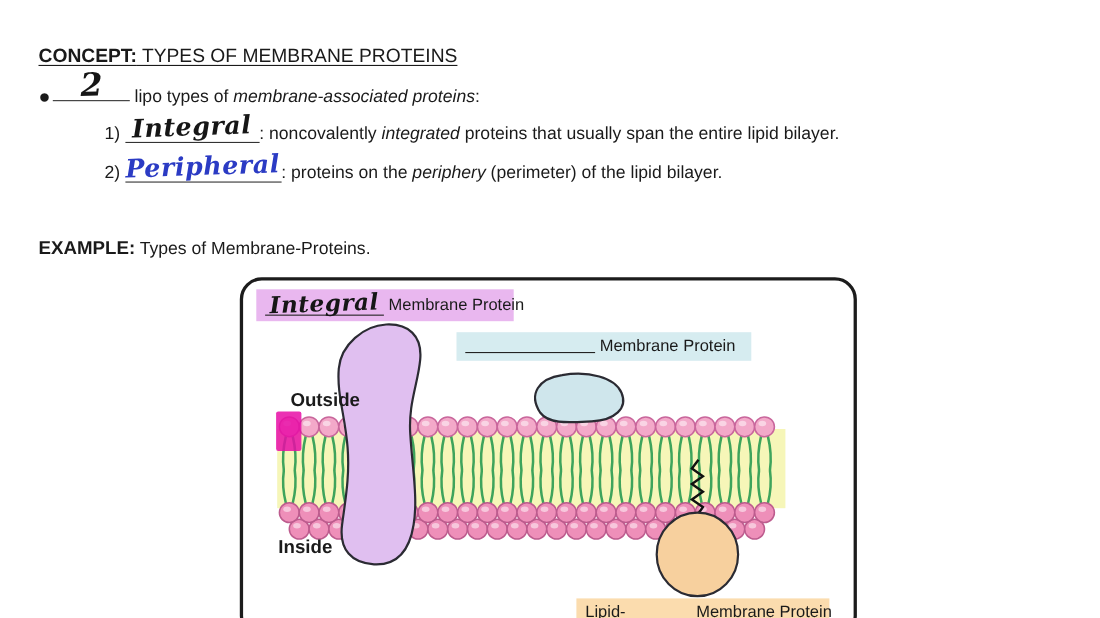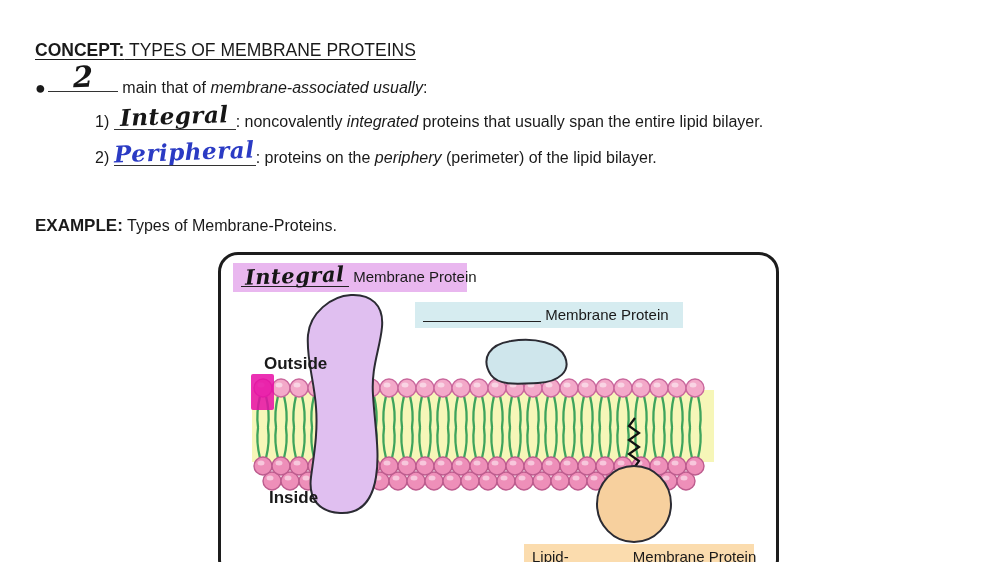--- a/index.html
+++ b/index.html
@@ -40,33 +40,33 @@
 
   .dlabel{position:absolute;font-size:15px;white-space:nowrap;padding:4px 8px 5px 8px;box-sizing:border-box;}
   .lab-integral{left:12px;top:8px;width:234px;background:var(--c-label-integral-bg);}
   .lab-peripheral{left:194px;top:47px;width:268px;background:var(--c-label-peripheral-bg);}
   .lab-lipid{left:303px;top:289px;width:230px;background:var(--c-label-lipid-bg);}
   .dlabel .blank{display:inline-block;border-bottom:1.6px solid #222;height:14px;vertical-align:-2px;}
   .bl118{width:118px;} .bl60{width:60px;}
   .lab-integral .hw-word{font-size:21px;top:-2px;}
   .side-label{position:absolute;font-weight:bold;font-size:17px;}
   .lab-outside{left:43px;top:99px;}
-  .lab-inside{left:48px;top:233px;}
+  .lab-inside{left:32px;top:233px;}
 </style>
 </head>
 <body>
 
 <div class="page">
 
   <div class="abs title">
     <span class="b">CONCEPT:</span><span> TYPES OF MEMBRANE PROTEINS</span>
   </div>
 
   <div class="abs line bullet-line">
-    <span class="bullet-dot">●</span><span class="fill w70"><span class="hw hw-num">2</span></span><span> main that of </span><span class="it">membrane-associated usually</span><span>:</span>
+    <span class="bullet-dot">●</span><span class="fill w70"><span class="hw hw-num">2</span></span><span> lipo types of </span><span class="it">membrane-associated proteins</span><span>:</span>
   </div>
 
   <div class="abs line item1">
     <span>1) </span><span class="fill w120"><span class="hw hw-word">Integral</span></span><span>: noncovalently </span><span class="it">integrated</span><span> proteins that usually span the entire lipid bilayer.</span>
   </div>
 
   <div class="abs line item2">
     <span>2) </span><span class="fill w140"><span class="hw hw-word hw-blue">Peripheral</span></span><span>: proteins on the </span><span class="it">periphery</span><span> (perimeter) of the lipid bilayer.</span>
   </div>
 

